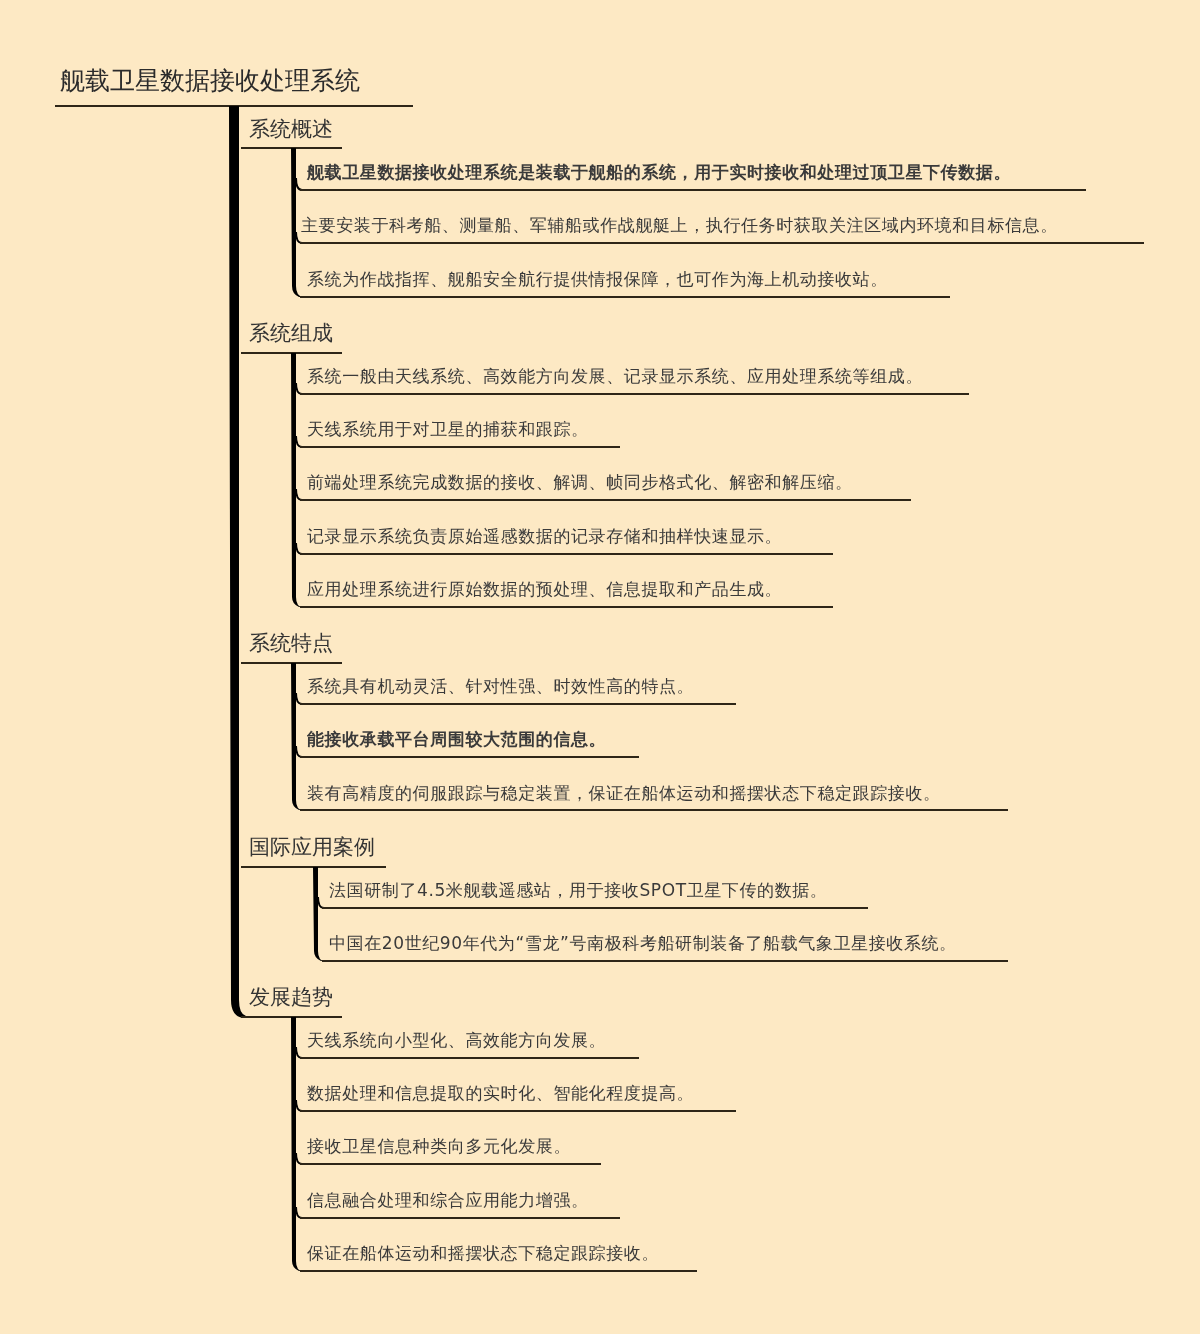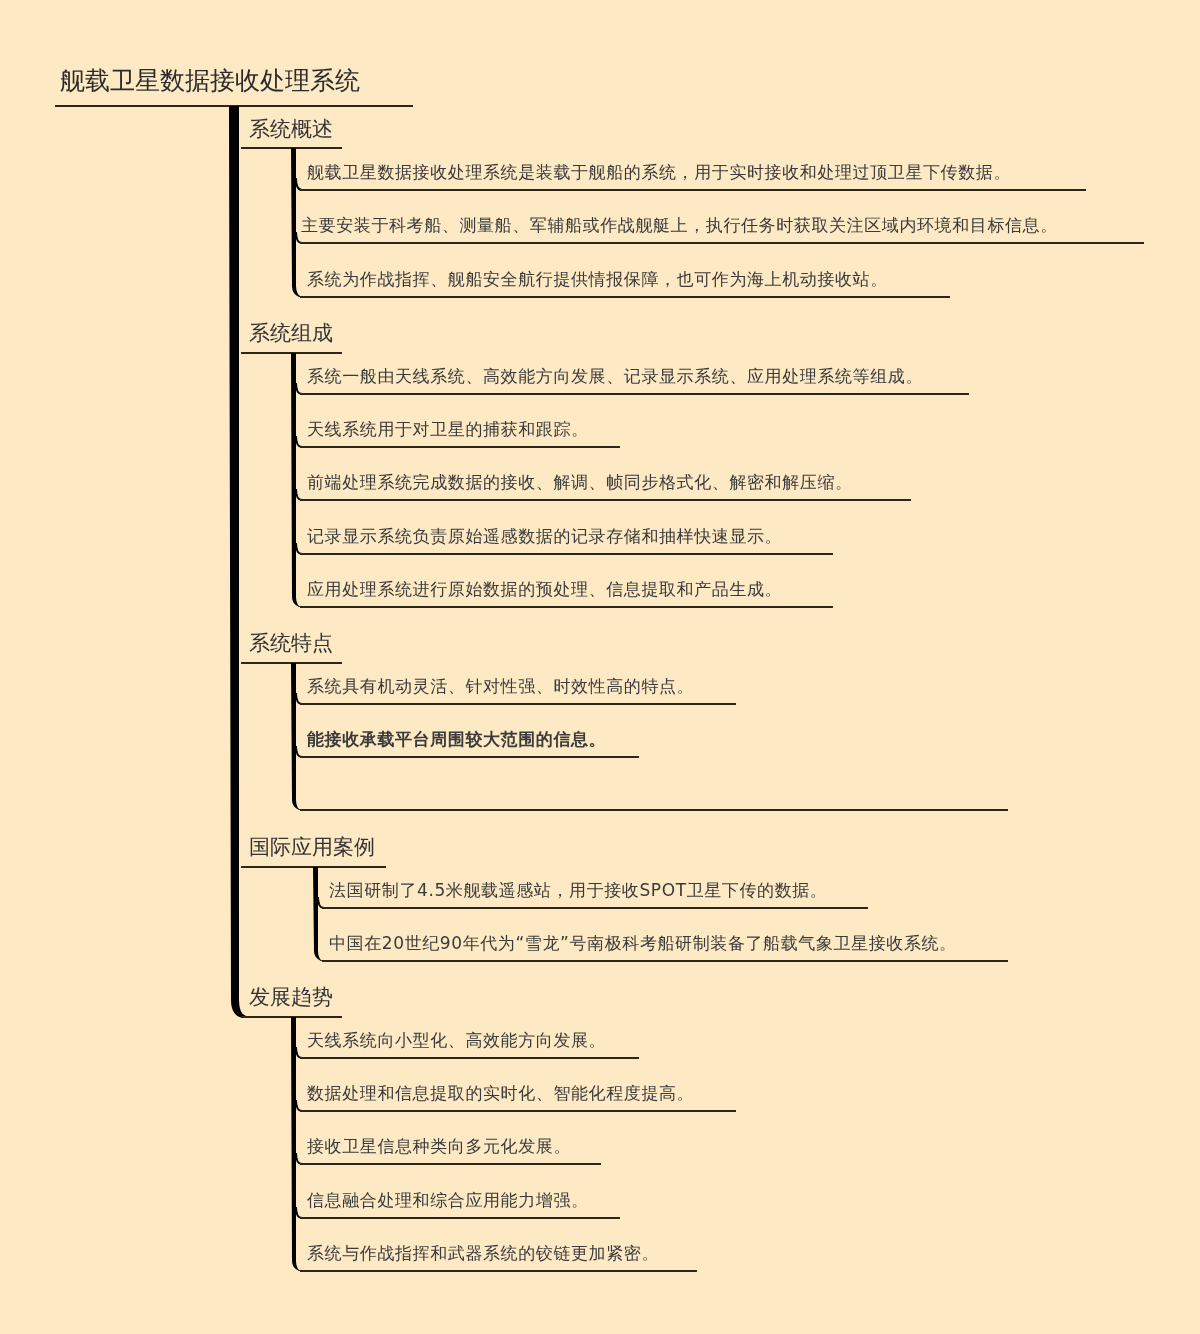--- a/index.html
+++ b/index.html
@@ -99,38 +99,39 @@
     <line x1="300" y1="1058" x2="639" y2="1058" stroke="#2e2618" stroke-width="2"></line>
     <line x1="300" y1="1111" x2="736" y2="1111" stroke="#2e2618" stroke-width="2"></line>
     <line x1="300" y1="1164" x2="601" y2="1164" stroke="#2e2618" stroke-width="2"></line>
     <line x1="300" y1="1218" x2="620" y2="1218" stroke="#2e2618" stroke-width="2"></line>
     <line x1="300" y1="1271" x2="697" y2="1271" stroke="#2e2618" stroke-width="2"></line>
   </svg>
 
   <div class="node root" style="left:60px; top:68px;">舰载卫星数据接收处理系统</div>
 
   <div class="node branch" style="left:249px; top:119px;text-align:center;">系统概述</div>
-  <div class="node leaf" style="left:307px; top:164px;">舰载卫星数据接收处理系统是装载于舰船的系统，用于实时接收和处理过顶卫星下传数据。</div>
+  <div class="node leaf" style="left:307px; top:164px;font-weight:bold;">舰载卫星数据接收处理系统是装载于舰船的系统，用于实时接收和处理过顶卫星下传数据。</div>
   <div class="node leaf" style="left:301px; top:217px;">主要安装于科考船、测量船、军辅船或作战舰艇上，执行任务时获取关注区域内环境和目标信息。</div>
   <div class="node leaf" style="left:307px; top:271px;">系统为作战指挥、舰船安全航行提供情报保障，也可作为海上机动接收站。</div>
 
   <div class="node branch" style="left:249px; top:323px;">系统组成</div>
   <div class="node leaf" style="left:307px; top:368px;">系统一般由天线系统、高效能方向发展、记录显示系统、应用处理系统等组成。</div>
   <div class="node leaf" style="left:307px; top:421px;">天线系统用于对卫星的捕获和跟踪。</div>
   <div class="node leaf" style="left:307px; top:474px;">前端处理系统完成数据的接收、解调、帧同步格式化、解密和解压缩。</div>
   <div class="node leaf" style="left:307px; top:528px;">记录显示系统负责原始遥感数据的记录存储和抽样快速显示。</div>
   <div class="node leaf" style="left:307px; top:581px;">应用处理系统进行原始数据的预处理、信息提取和产品生成。</div>
 
   <div class="node branch" style="left:249px; top:633px;">系统特点</div>
   <div class="node leaf" style="left:307px; top:678px;">系统具有机动灵活、针对性强、时效性高的特点。</div>
   <div class="node leaf" style="left:307px; top:731px;font-weight:bold;">能接收承载平台周围较大范围的信息。</div>
+  <div class="node leaf" style="left:307px; top:785px;">装有高精度的伺服跟踪与稳定装置，保证在船体运动和摇摆状态下稳定跟踪接收。</div>
 
   <div class="node branch" style="left:249px; top:837px;">国际应用案例</div>
   <div class="node leaf" style="left:329px; top:882px;">法国研制了4.5米舰载遥感站，用于接收SPOT卫星下传的数据。</div>
   <div class="node leaf" style="left:329px; top:935px;">中国在20世纪90年代为“雪龙”号南极科考船研制装备了船载气象卫星接收系统。</div>
 
   <div class="node branch" style="left:249px; top:987px;">发展趋势</div>
   <div class="node leaf" style="left:307px; top:1032px;">天线系统向小型化、高效能方向发展。</div>
   <div class="node leaf" style="left:307px; top:1085px;">数据处理和信息提取的实时化、智能化程度提高。</div>
   <div class="node leaf" style="left:307px; top:1138px;">接收卫星信息种类向多元化发展。</div>
   <div class="node leaf" style="left:307px; top:1192px;">信息融合处理和综合应用能力增强。</div>
-  <div class="node leaf" style="left:307px; top:1245px;">系统与作战指挥和武器系统的铰链更加紧密。</div>
+  <div class="node leaf" style="left:307px; top:1245px;">保证在船体运动和摇摆状态下稳定跟踪接收。</div>
 </div>
 
 </body></html>

